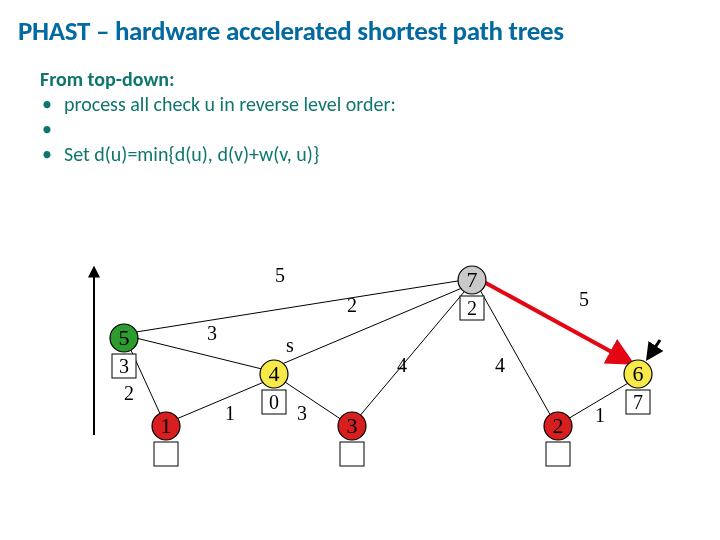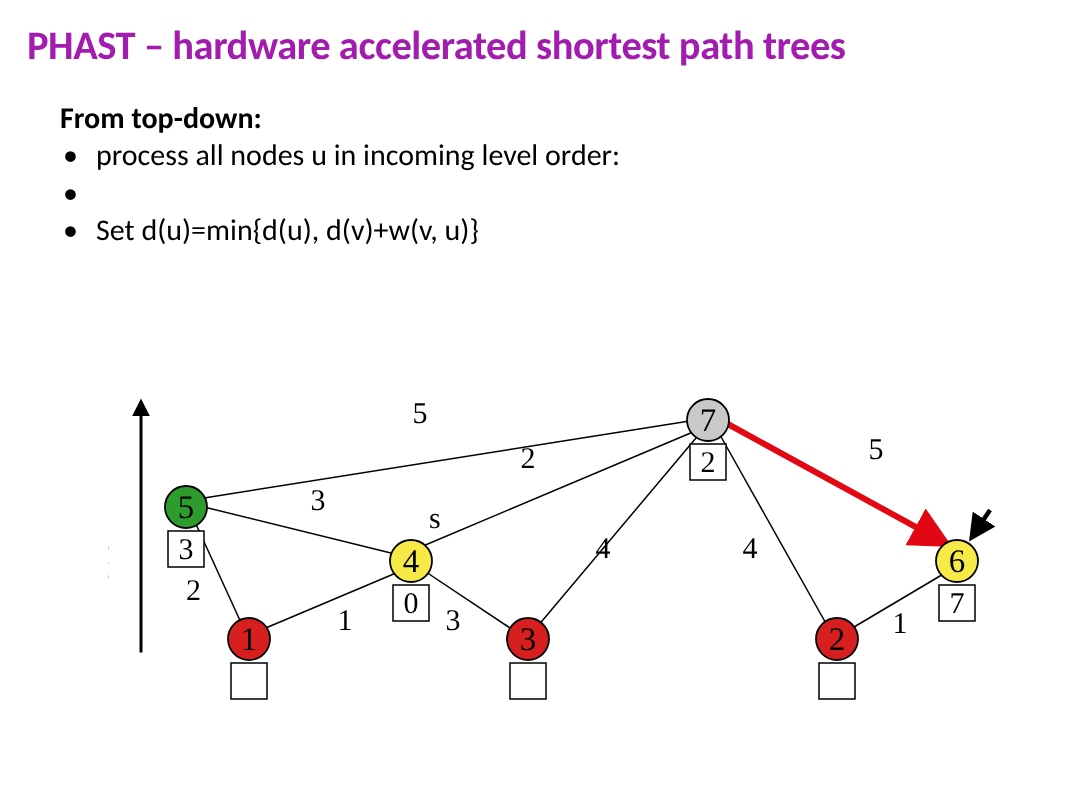--- a/index.html
+++ b/index.html
@@ -7,28 +7,28 @@
     padding: 0;
     width: 720px;
     height: 540px;
     font-family: Calibri, Arial, sans-serif;
     background: #fff;
     position: relative;
   }
   .title {
     font-size: 27px;
     font-weight: 700;
-    color: #a21caf;
+    color: #0369a1;
     padding: 14px 20px 0 18px;
     letter-spacing: -0.3px;
   }
   .body-text {
     padding: 20px 0 0 40px;
     font-size: 20px;
-    color: #000000;
+    color: #0f766e;
     line-height: 1.25;
   }
   .body-text b { font-weight: 700; }
   .bullet-row { display: flex; align-items: flex-start; }
   .bullet-dot { width: 22px; padding-left: 2px; }
   .diagram { position: absolute; left: 72px; top: 260px; width: 600px; height: 210px; }
   svg { position: absolute; left: 0; top: 0; }
   .node-circle { stroke: #000; stroke-width: 1.2; }
   .node-label { font-family: "Times New Roman", serif; font-size: 22px; text-anchor: middle; dominant-baseline: middle; }
   .dist-box { fill: #fff; stroke: #000; stroke-width: 1; }
@@ -39,21 +39,21 @@
 </style>
 </head>
 <body>
 
 <div class="title">PHAST – hardware accelerated shortest path trees</div>
 
 <div class="body-text">
   <div><b>From top-down:</b></div>
   <div class="bullet-row">
     <div class="bullet-dot">•</div>
-      <div>process all nodes u in incoming level order:</div>
+      <div>process all check u in reverse level order:</div>
   </div>
   <div class="bullet-row">
     <div class="bullet-dot">•</div>
   </div>
   <div class="bullet-row">
     <div class="bullet-dot">•</div>
       <div>Set d(u)=min{d(u), d(v)+w(v, u)}</div>
   </div>
 </div>
 

